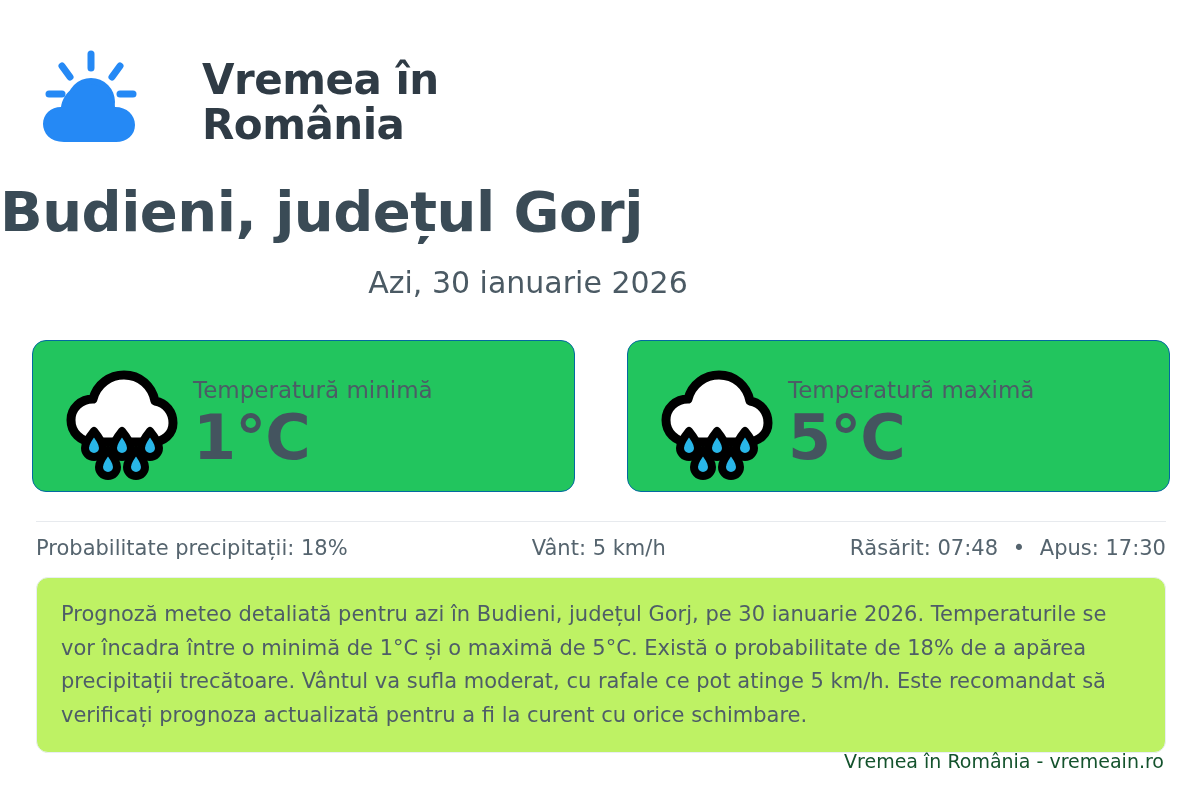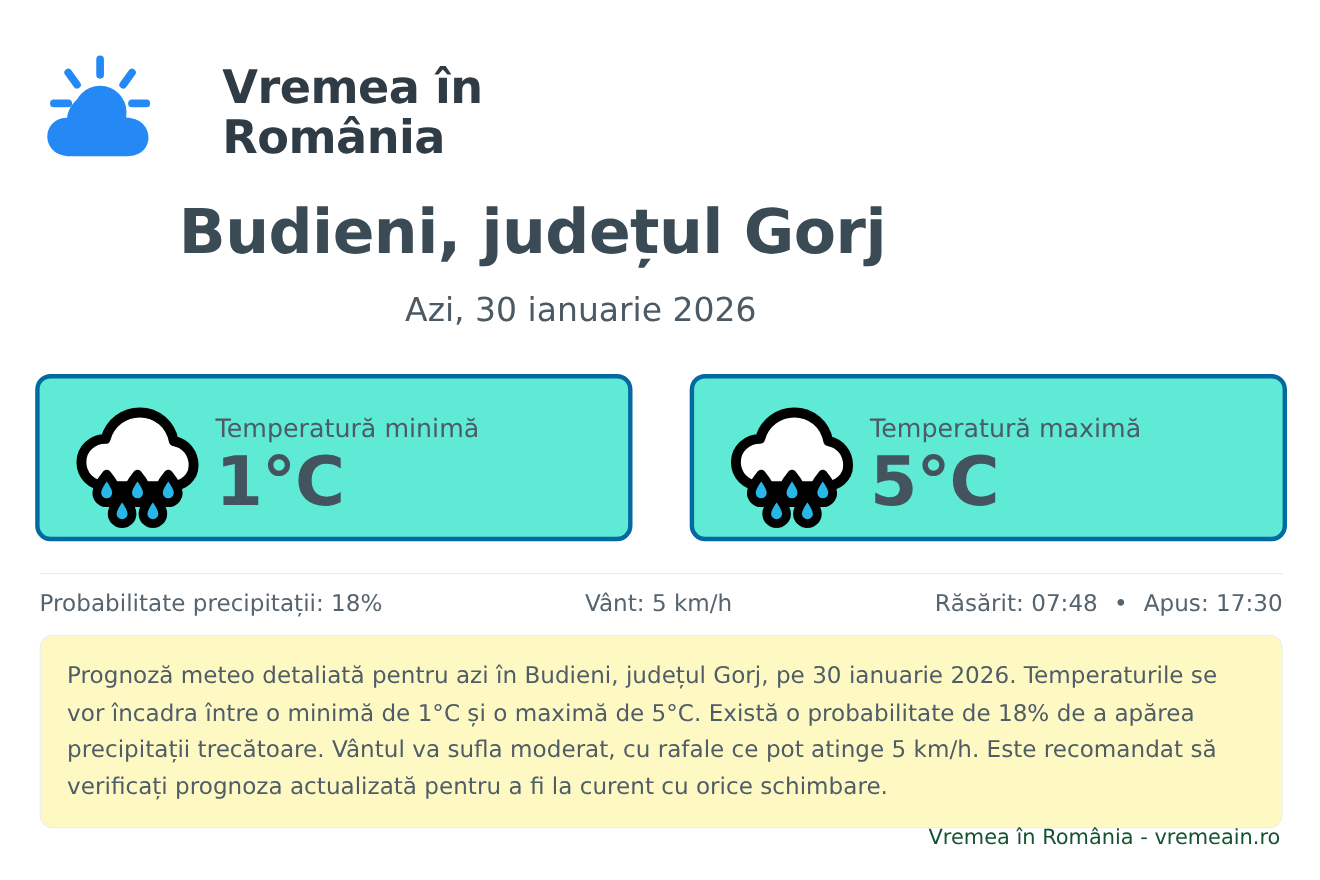--- a/index.html
+++ b/index.html
@@ -45,21 +45,20 @@
     white-space: pre-line;
     margin-left: 40px;
   }
 
   
   .title {
     position: absolute;
     left: 0;
     top: 181px;
     width: 968px;
-    text-align: center;
     font-size: 56px;
     font-weight: 700;
     color: #3a4b56;
     letter-spacing: -0.5px;
     line-height: 1.1;
   }
   .subtitle {
     position: absolute;
     left: 0;
     top: 265px;
@@ -75,22 +74,22 @@
     position: absolute;
     left: 32px;
     top: 340px;
     width: 1138px;
     display: flex;
     gap: 52px;
   }
   .card {
     flex: 1 1 0;
     height: 152px;
-    background: #5eead4;
-    border: 4px solid #0369a1;
+    background: #22c55e;
+    border: 1px solid #0369a1;
     border-radius: 14px;
     display: flex;
     align-items: center;
     padding: 16px 20px 0 28px;
   }
   .card-icon {
     width: 118px;
     height: 112px;
     flex: 0 0 118px;
     display: block;
@@ -146,21 +145,21 @@
     color: #55646e;
   }
 
   
   .description {
     position: absolute;
     left: 36px;
     top: 577px;
     width: 1130px;
     min-height: 140px;
-    background: #fef9c3;
+    background: #bef264;
     border: 1px solid #e9eef4;
     border-radius: 12px;
     padding: 20px 24px;
     font-size: 21px;
     line-height: 1.6;
     color: #4e5d67;
   }
 
   
   .footer {

